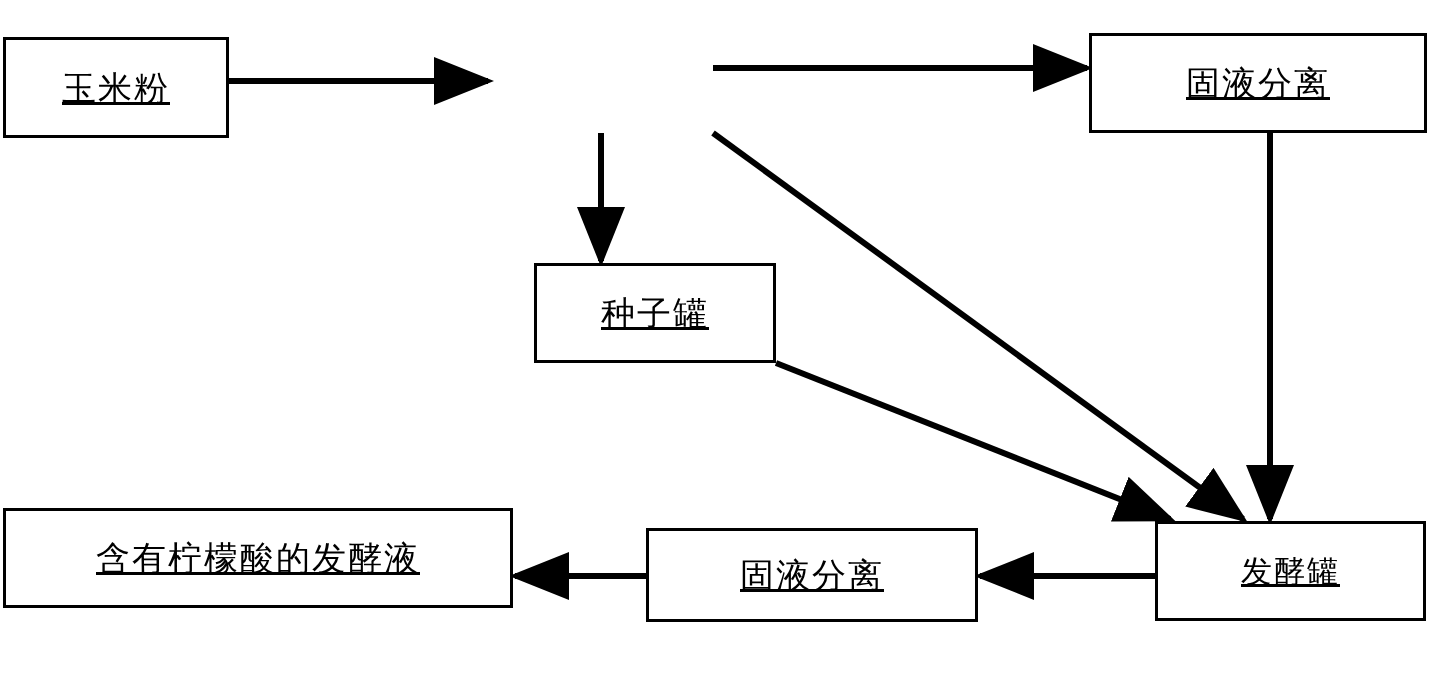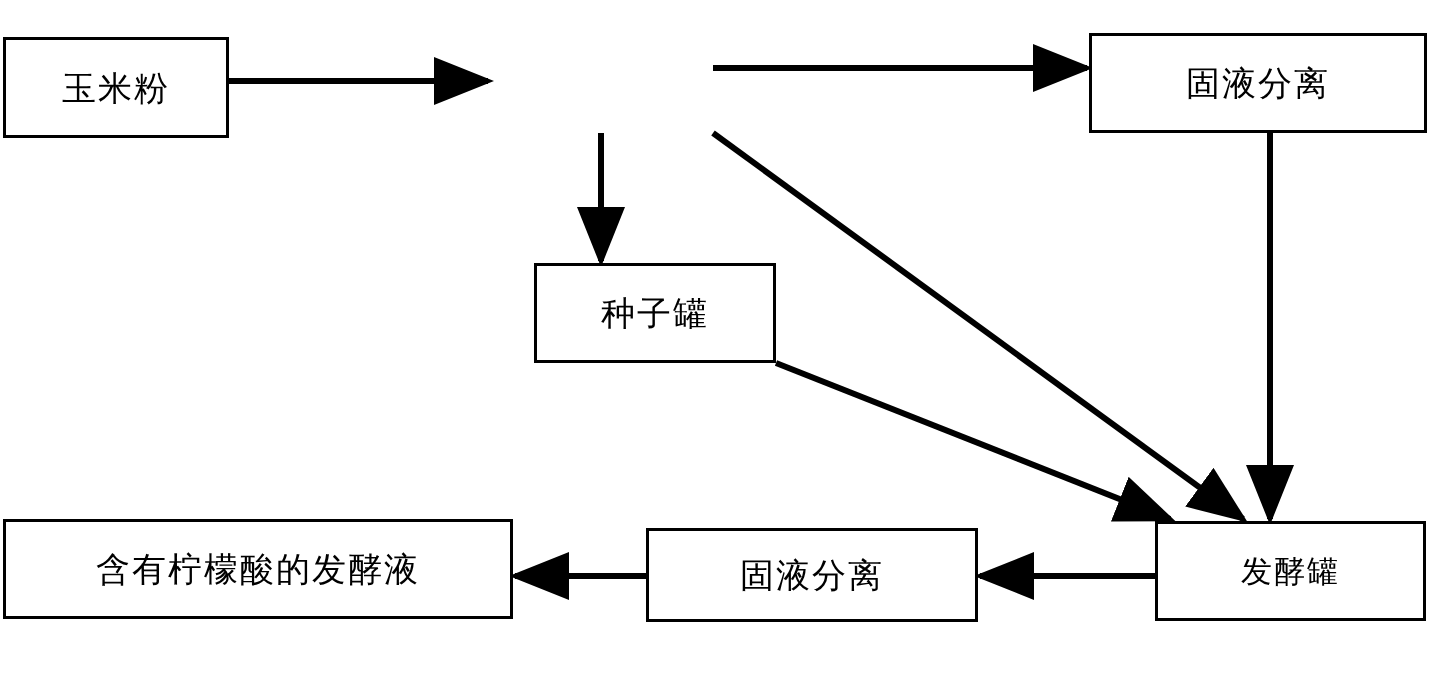--- a/index.html
+++ b/index.html
@@ -35,20 +35,21 @@
     z-index: 3;
   }
   .node-label {
     font-family: "DejaVu Sans", "Liberation Sans", sans-serif;
     font-size: 34px;
     line-height: 1;
     color: #000000;
     letter-spacing: 2px;
     white-space: nowrap;
     font-weight: 400;
+    text-decoration: underline;
   }
   .node-label.small {
     font-size: 31px;
   }
 </style>
 </head>
 <body>
 
 <div id="canvas">
 
@@ -90,17 +91,17 @@
   </div>
 
   <div class="node-box" style="left:534px; top:263px; width:242px; height:100px;">
     <span class="node-label">种子罐</span>
   </div>
 
   <div class="node-box" style="left:646px; top:528px; width:332px; height:94px;">
     <span class="node-label">固液分离</span>
   </div>
 
-  <div class="node-box" style="left:3px; top:519px; width:510px; height:100px;">
+  <div class="node-box" style="left:3px; top:508px; width:510px; height:100px;">
     <span class="node-label">含有柠檬酸的发酵液</span>
   </div>
 
 </div>
 
 </body></html>

